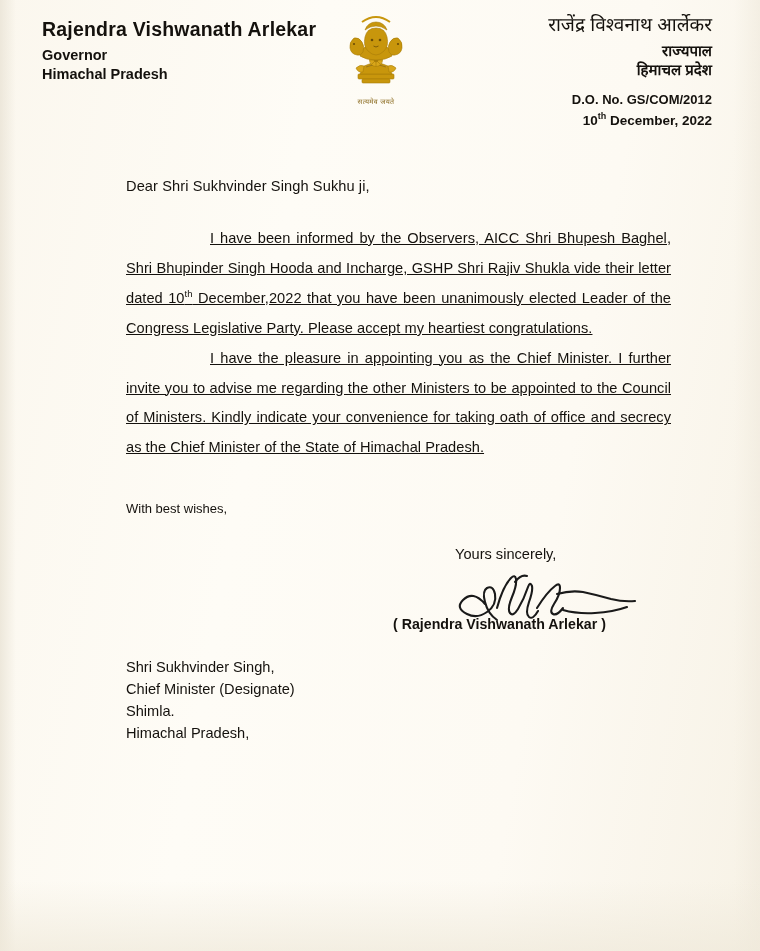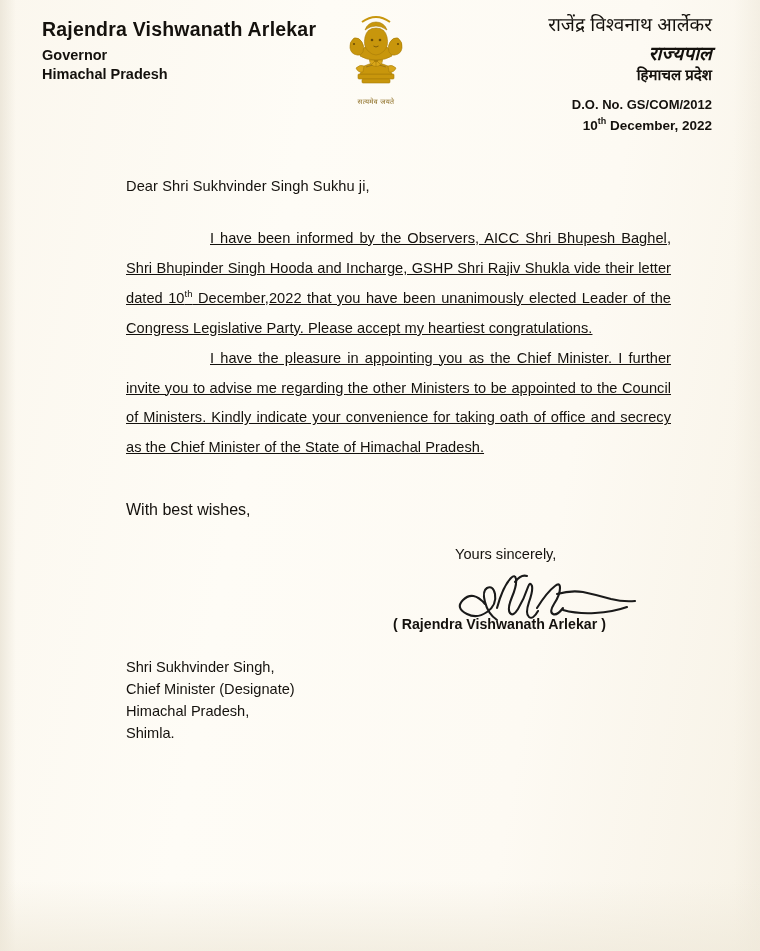--- a/index.html
+++ b/index.html
@@ -88,26 +88,25 @@
     text-align: right;
     width: 300px;
   }
   .lh-name-hi {
     font-size: 19px;
     font-weight: normal;
     color: #14110d;
     line-height: 1.2;
   }
   .lh-role-hi {
-    font-size: 19px;
+    font-size: 15px;
     font-weight: bold;
     color: #14110d;
     margin-top: 5px;
     line-height: 1.25;
-    font-style: italic;
   }
   .lh-state-hi {
     font-size: 15px;
     font-weight: bold;
     color: #14110d;
     line-height: 1.25;
   }
   .lh-ref {
     font-size: 13px;
     font-weight: bold;
@@ -160,21 +159,21 @@
     text-justify: inter-word;
     margin: 0 0 0 0;
     color: #14110d;
     letter-spacing: .05px;
     text-decoration: underline;
   }
   p.para.indent { text-indent: 84px; }
   p.para sup { font-size: 9.5px; }
 
   .closing {
-    font-size: 16px;
+    font-size: 13px;
     color: #14110d;
     margin-top: 38px;
   }
 
   
   .sign-block {
     position: absolute;
     left: 455px;
     top: 546px;
     width: 260px;
@@ -304,17 +303,17 @@
           <path d="M70 18 q6 -8 12 -6"></path>
         </g>
       </svg>
     </div>
     <div class="sig-name">( Rajendra Vishwanath Arlekar )</div>
   </div>
 
   <div class="addressee">
     <div>Shri Sukhvinder Singh,</div>
     <div>Chief Minister (Designate)</div>
+    <div>Shimla.</div>
     <div>Himachal Pradesh,</div>
-    <div>Shimla.</div>
   </div>
 
 </div>
 
 </body></html>

